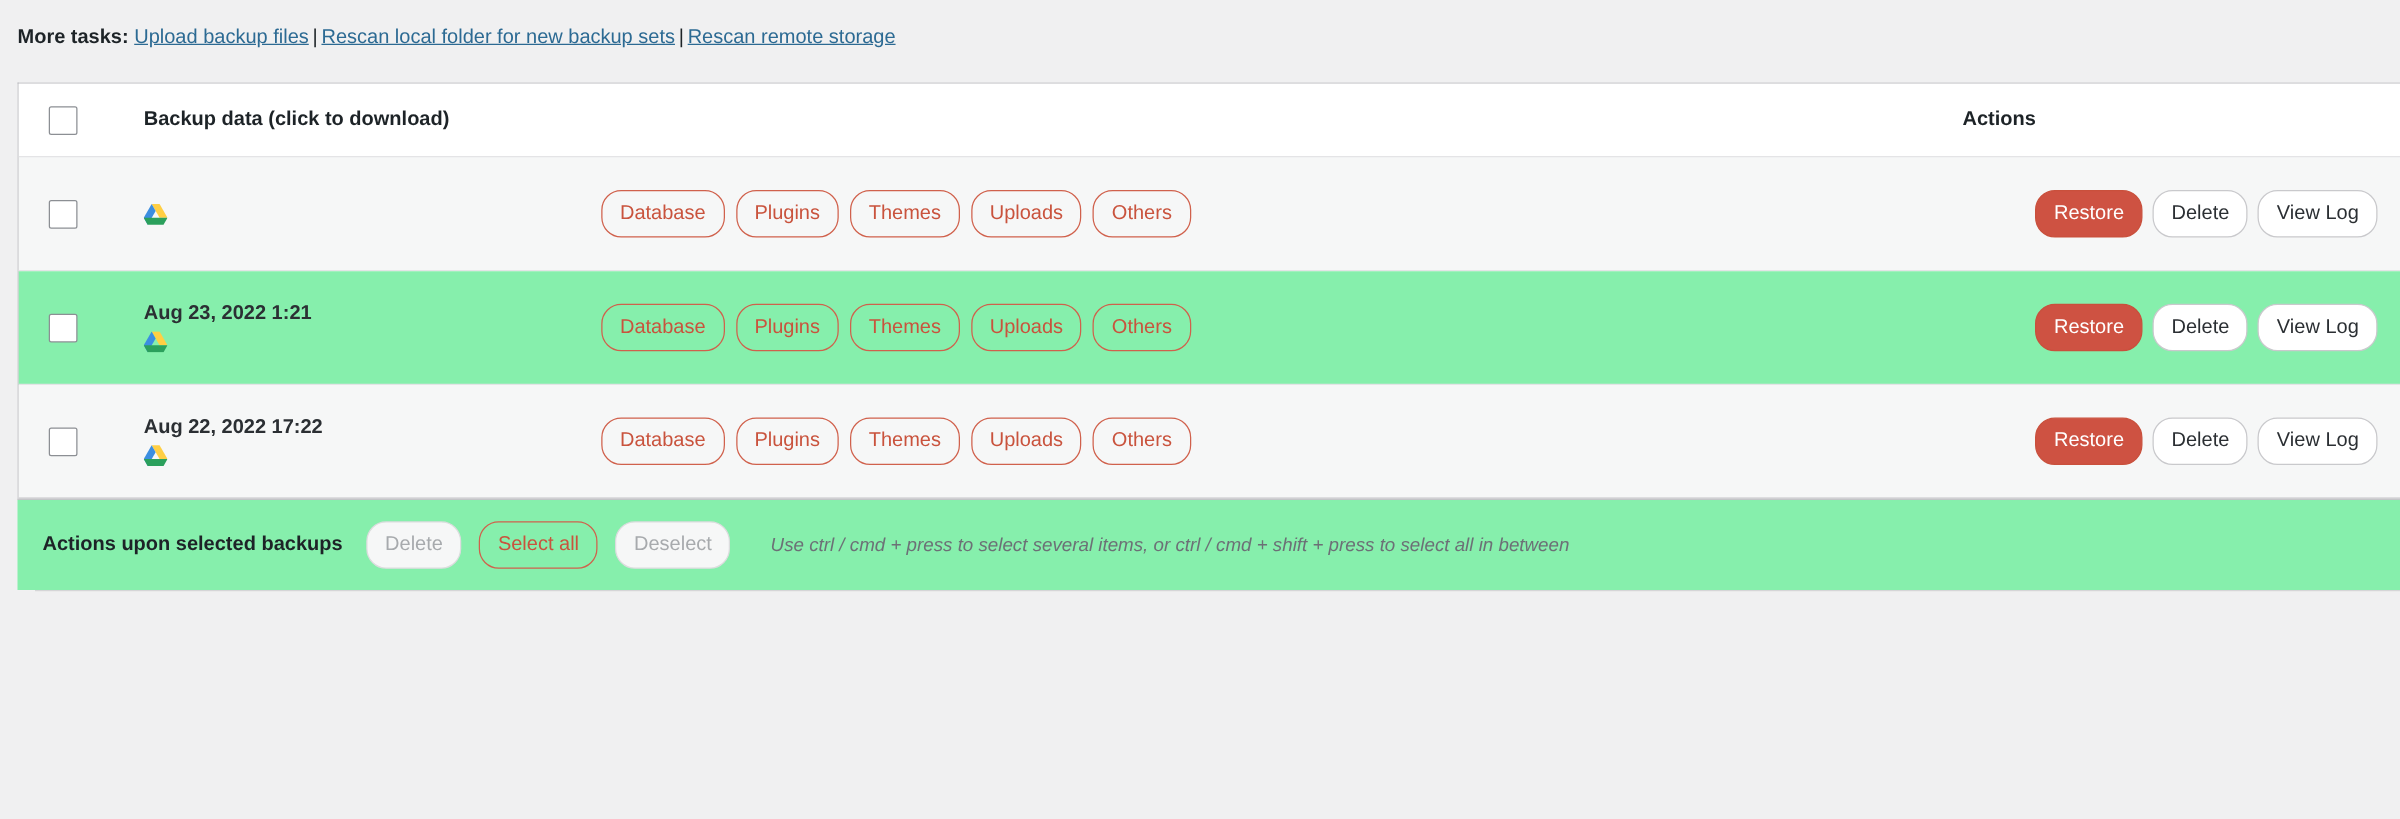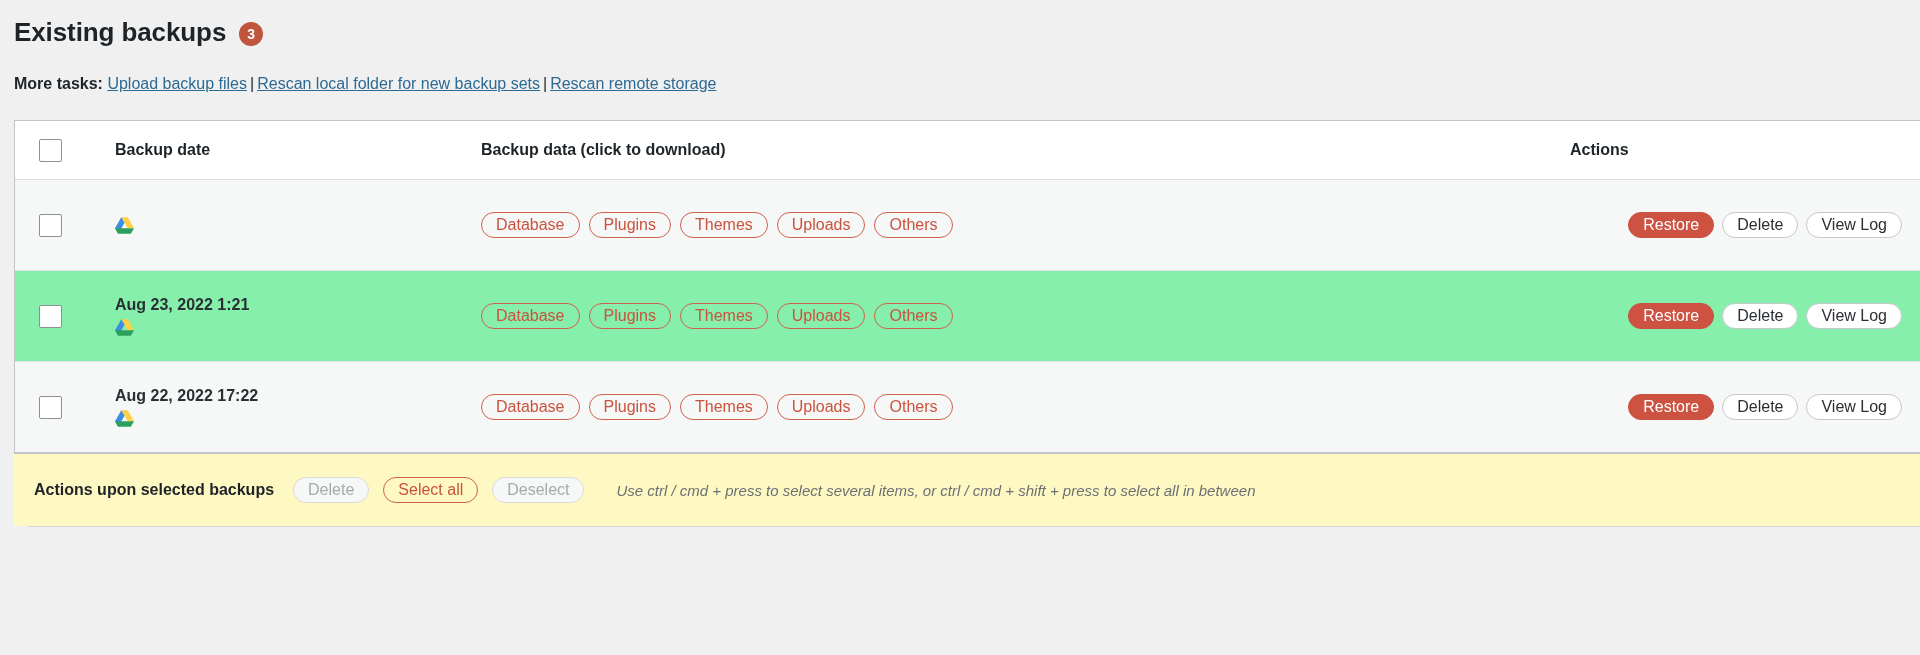--- a/index.html
+++ b/index.html
@@ -173,21 +173,21 @@
   }
   .btn-group.actions {
     gap: 8px;
   }
 
   .btn {
     font-family: "Liberation Sans", sans-serif;
     font-size: 16px;
     line-height: 1;
     padding: 0 14px;
-    height: 26px;
+    height: 38px;
     display: inline-flex;
     align-items: center;
     justify-content: center;
     border-radius: 16px;
     box-sizing: border-box;
     cursor: pointer;
     white-space: nowrap;
     background: transparent;
   }
   .btn-outline {
@@ -205,21 +205,21 @@
     background: #ffffff;
   }
 
   
   .bottom-bar {
     display: flex;
     align-items: center;
     gap: 14px;
     height: 72px;
     padding-left: 20px;
-    background: #fef9c3;
+    background: #86efac;
     box-sizing: border-box;
   }
   .bb-label {
     font-size: 16px;
     font-weight: bold;
     color: #1d2327;
     margin-right: 5px;
   }
   .btn-disabled {
     border: 1px solid #dcdcde;
@@ -237,37 +237,32 @@
     height: 1px;
     background: #d5d5d7;
     margin-left: 14px;
   }
 </style>
 </head>
 <body>
 
 <div class="wrap">
 
-  <div class="page-head">
-    <div class="page-title">Existing backups</div>
-    <div class="count-badge">3</div>
-  </div>
 
   <div class="more-tasks">
     <span class="mt-label">More tasks:</span>
     <a href="#">Upload backup files</a><span class="sep">|</span><a href="#">Rescan local folder for new backup sets</a><span class="sep">|</span><a href="#">Rescan remote storage</a>
   </div>
 
   <div class="table-box">
 
     <div class="row head-row">
       <div class="col-check">
         <span class="cbox"></span>
       </div>
-      <div class="col-date th">Backup date</div>
       <div class="col-data th">Backup data (click to download)</div>
       <div class="col-actions th" style="justify-content:flex-start;padding-right:0;">
         <span>Actions</span>
       </div>
     </div>
 
     <div class="row body-row">
       <div class="col-check">
         <span class="cbox"></span>
       </div>

